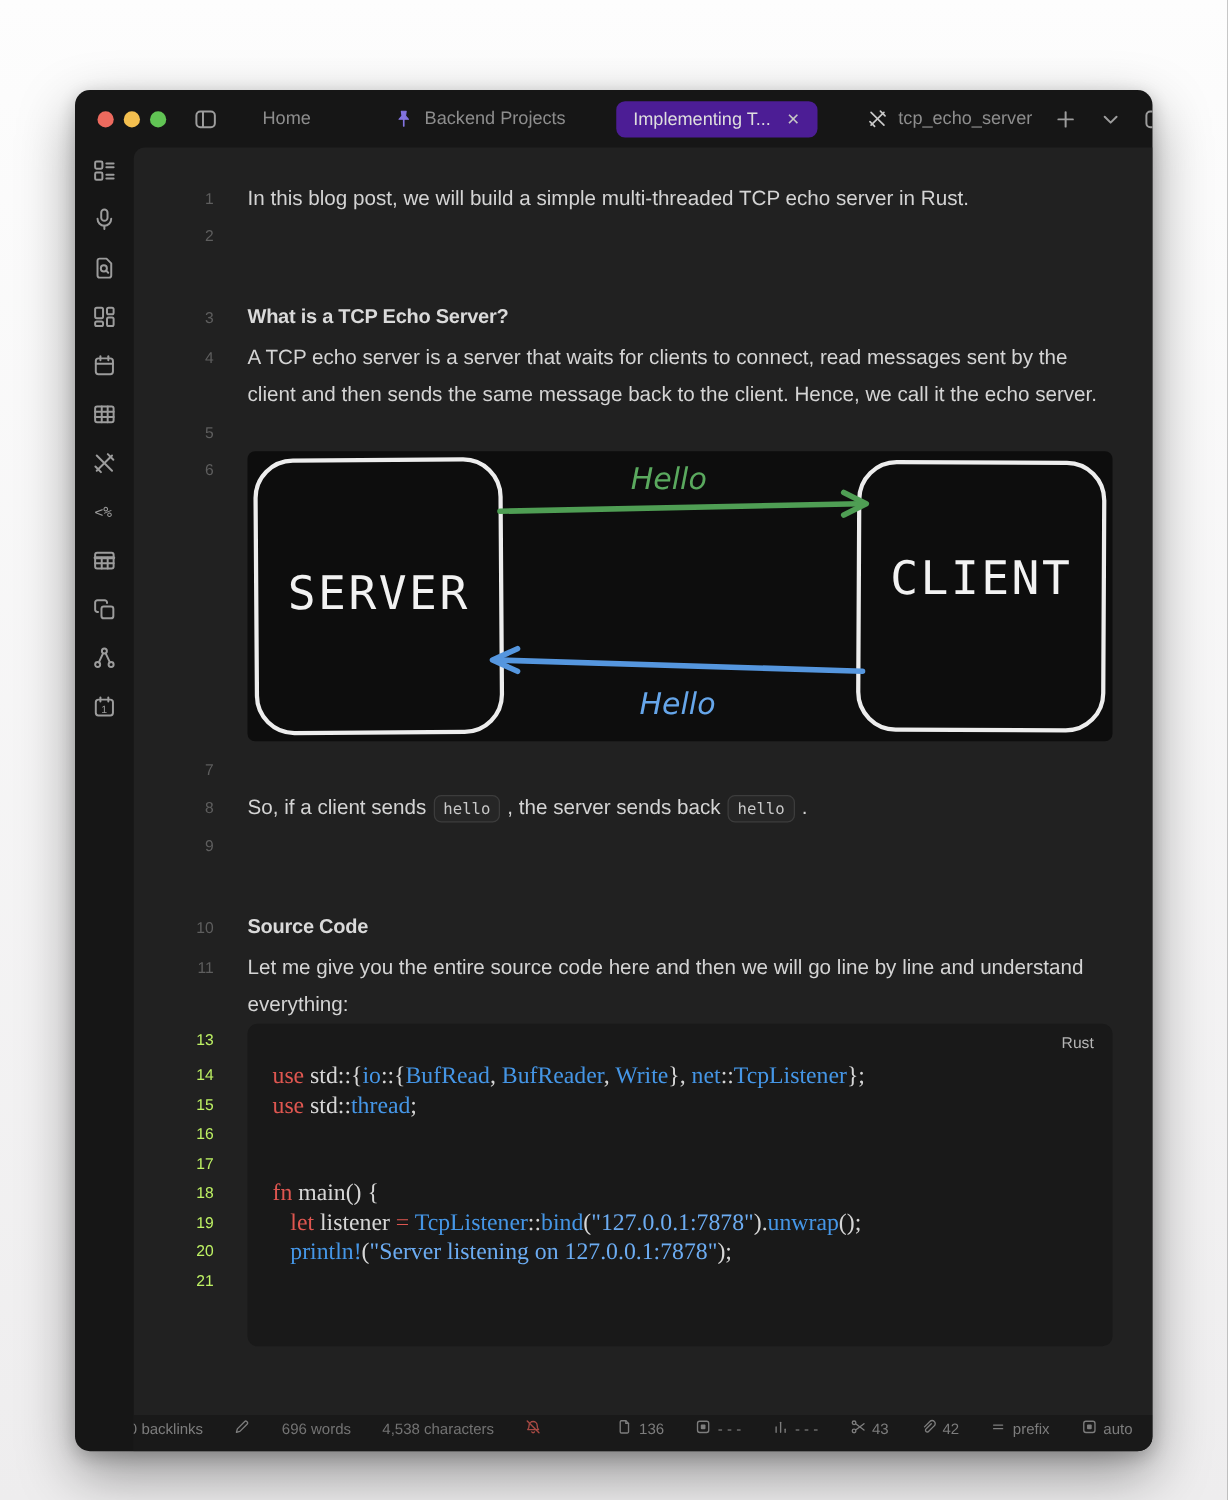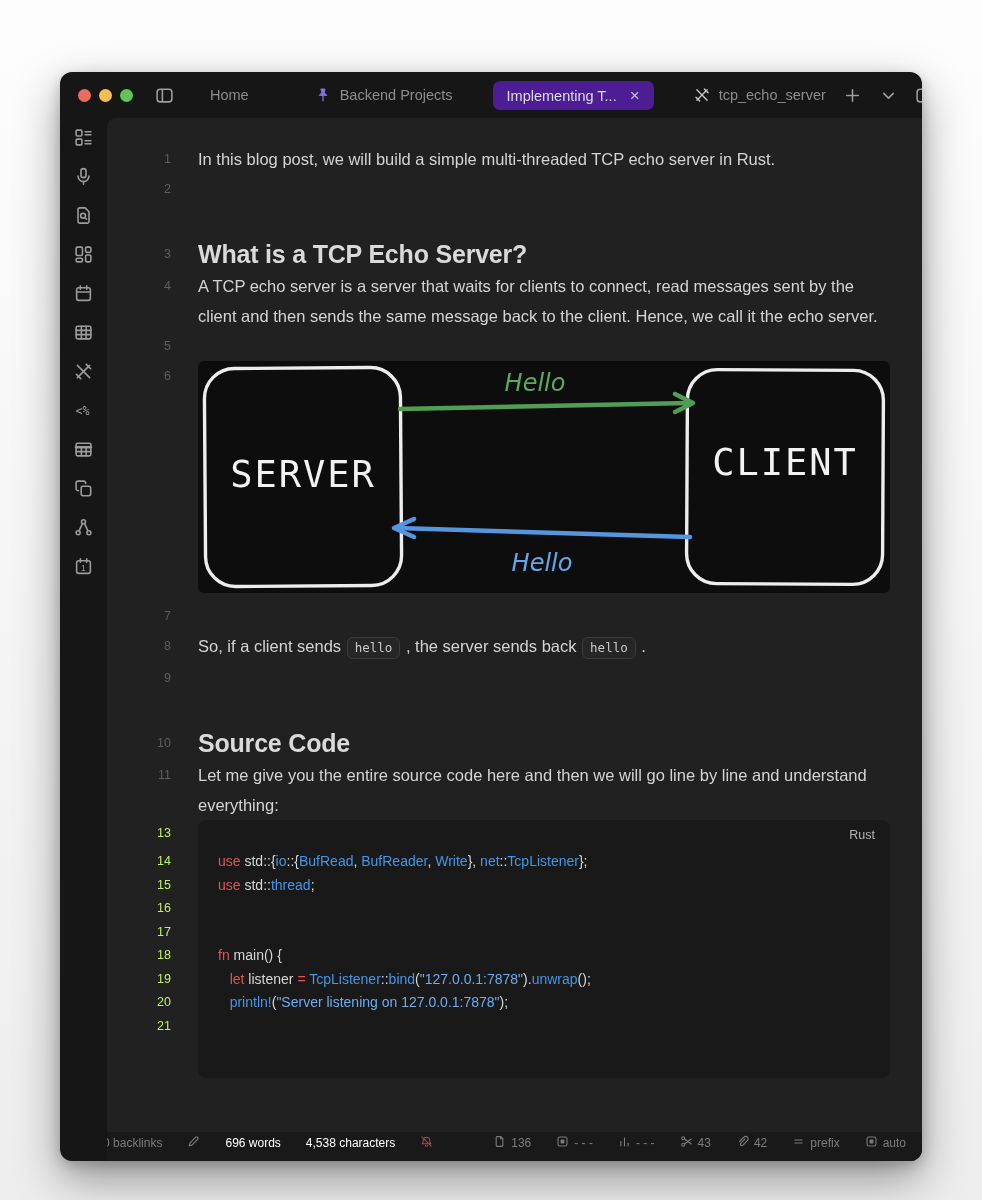--- a/index.html
+++ b/index.html
@@ -43,47 +43,47 @@
   #doc-title {
     margin:0 32px 34px 33px; color:#dadada; font-size:28px; font-weight:bold;
     letter-spacing:-.3px; line-height:40px;
   }
   .line { display:flex; }
   .num { width:64px; flex:0 0 64px; text-align:right; color:#5e5e5e; font-size:12.5px; line-height:30px; }
   .content { flex:1; margin:0 32px 0 27px; color:#d4d4d4; font-size:16.5px; line-height:30px; white-space:pre-wrap; }
   .blankline { height:30px; }
   .h2row .num { line-height:34px; }
   .h2row { margin-top:33px; }
-  .h2row .content { font-size:25px; font-weight:bold; color:#dadada; line-height:34px; letter-spacing:-.2px; }
+  .h2row .content { font-size:16px; font-weight:bold; color:#dadada; line-height:34px; letter-spacing:-.2px; }
   .inline-code {
     font-family:"DejaVu Sans Mono", monospace; font-size:12.5px; color:#c9c9c9;
     background:#262626; border:1px solid #3c3c3c; border-radius:6px;
     padding:2px 7px 3px; margin:0 1px; white-space:nowrap;
   }
   .imgrow .num { line-height:30px; }
   .diagram-wrap { flex:1; margin:0 32px 8px 27px; }
   .diagram { width:692px; height:232px; background:#0d0d0d; border-radius:6px; display:block; }
   
   .codesec { display:flex; margin-top:0; }
   .code-gutter { width:64px; flex:0 0 64px; text-align:right; color:#bef264; font-size:12.5px; }
   .code-gutter .gnum { height:23.5px; line-height:23.5px; }
   .code-gutter .gnum.first { height:30px; line-height:26px; }
   .codeblock { flex:1; margin:0 32px 0 27px; background:#191919; border-radius:8px;
     position:relative; padding:30px 0 40px 20px; }
   .code-lang { position:absolute; top:8px; right:15px; color:#b5b5b5; font-size:12.5px; }
-  .codeline { font-family:Liberation Sans, sans-serif; font-size:14px; line-height:23.5px;
+  .codeline { font-family:Liberation Serif, serif; font-size:19px; line-height:23.5px;
     height:23.5px; white-space:pre; color:#d6d6d6; }
   .tk-k { color:#de5650; } .tk-b { color:#4596e6; } .tk-s { color:#6cacf2; } .tk-p { color:#d6d6d6; }
   
   #status-bar {
     position:absolute; right:0; bottom:0; height:29px; background:#191919;
     display:flex; align-items:center; gap:25px; padding:0 16px 7px 14px;
     border-top-left-radius:8px; z-index:5;
   }
-  .sb-item { display:flex; align-items:center; gap:5px; color:#ffffff; font-size:12px; white-space:nowrap; }
+  .sb-item { display:flex; align-items:center; gap:5px; color:#737373; font-size:12px; white-space:nowrap; }
   .sb-item.dim { color:#7d7d7d; }
   .sb-item svg { width:13px; height:13px; }
   .sb-gap { width:10px; }
 </style>
 </head>
 <body>
 
 <div id="app-window">
   <div id="titlebar">
     <div class="lights">

